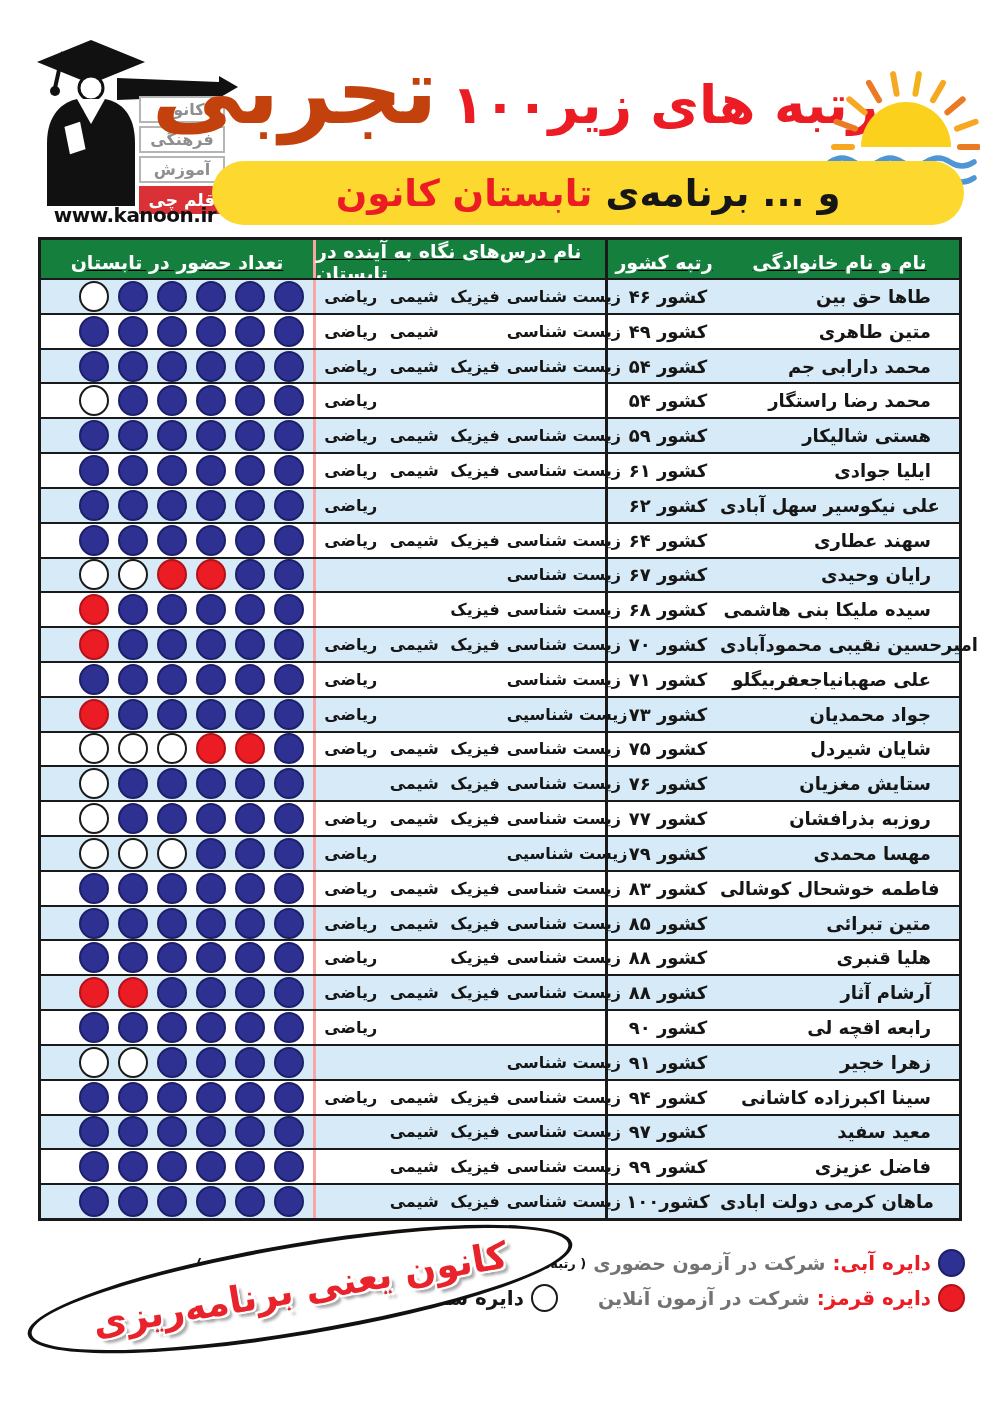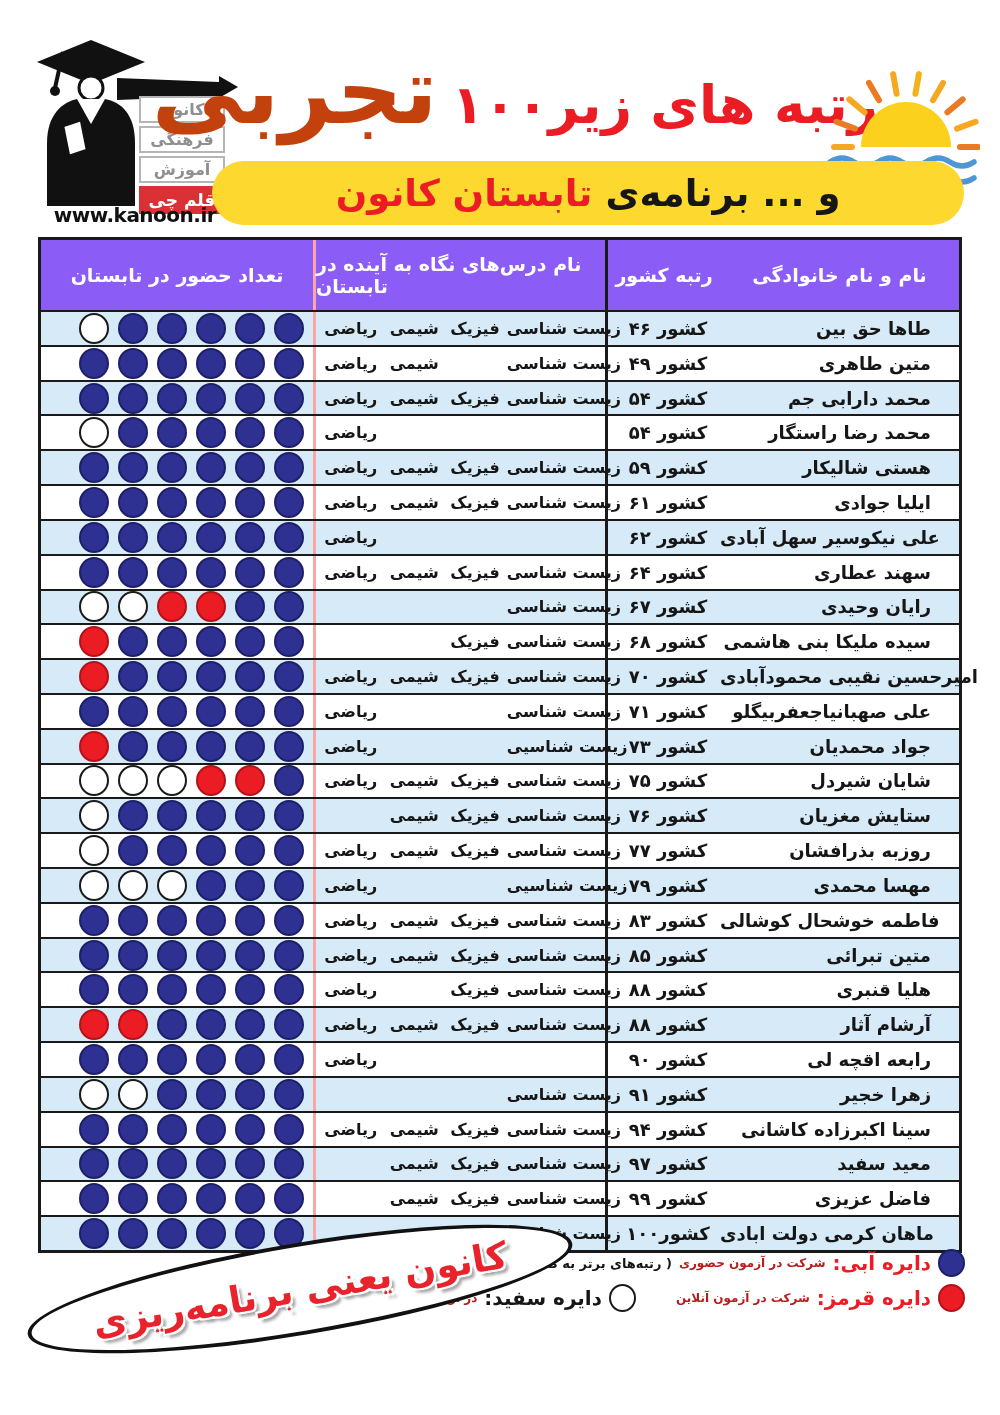--- a/index.html
+++ b/index.html
@@ -23,21 +23,21 @@
   .sun-svg { position:absolute; left:826px; top:50px; }
 
   .banner { position:absolute; left:212px; top:161px; width:752px; height:64px;
     background:#fdd82e; border-radius:32px; display:flex; direction:rtl;
     align-items:center; justify-content:center; gap:13px; }
   .banner .black { color:#161616; font-weight:bold; font-size:37px; }
   .banner .red   { color:#ec1c24; font-weight:bold; font-size:37px; }
 
   
   .table { position:absolute; left:38px; top:237px; width:924px; border:3px solid #1a1a1a; background:#fff; }
-  .thead { height:70px; background:#8b5cf6; display:grid; grid-template-columns:272px 295px 1fr; }
+  .thead { height:38px; background:#15803d; display:grid; grid-template-columns:272px 295px 1fr;text-decoration:underline; }
   .th { color:#fff; font-weight:bold; font-size:19px; display:flex; align-items:center; justify-content:center; }
   .mid-borders { border-left:3px solid #fca5a5; border-right:3px solid #1a1a1a; }
   .thead-main { display:flex; }
   .th-rank { width:112px; display:flex; align-items:center; justify-content:center; color:#fff; font-weight:bold; font-size:19px; }
   .th-name { flex:1; display:flex; align-items:center; justify-content:center; color:#fff; font-weight:bold; font-size:19px; }
 
   .tbody { display:flex; flex-direction:column; height:940px; }
   .trow { flex:1; display:grid; grid-template-columns:272px 295px 1fr; border-top:2px solid #1a1a1a; background:#fff; }
   .trow.alt { background:#d6ebf7; }
 
@@ -54,21 +54,21 @@
   .rank { position:absolute; left:4px; width:112px; text-align:center; font-weight:bold; font-size:18px; color:#161616; white-space:nowrap; }
   .name { width:100%; text-align:right; direction:rtl; padding-left:112px; padding-right:28px;
           font-weight:bold; font-size:18px; color:#161616; white-space:nowrap; }
 
   
   .legend { position:absolute; right:35px; top:1249px; direction:rtl; }
   .legend-line { display:flex; align-items:center; gap:7px; margin-bottom:7px; }
   .legend .ldot { width:27px; height:28px; border-radius:50%; flex:0 0 auto; }
   .legend .label-red { color:#ec1c24; font-weight:bold; font-size:20px; white-space:nowrap; }
   .legend .label-black { color:#161616; font-weight:bold; font-size:20px; white-space:nowrap; }
-  .legend .ltext { color:#b91c1c; font-weight:bold; font-size:12px; white-space:nowrap; }
+  .legend .ltext { color:#737373; font-weight:bold; font-size:19px; white-space:nowrap; }
   .legend .lparen { color:#161616; font-weight:bold; font-size:13px; white-space:nowrap; }
   .legend .gap { width:26px; }
 
   
   .stamp { position:absolute; left:24px; top:1243px; width:552px; height:92px;
     border:4px solid #111; border-radius:50%; background:#fff;
     transform:rotate(-9.5deg); display:flex; align-items:center; justify-content:center; }
   .stamp-text { color:#e8232b; font-weight:bold; font-size:37px; white-space:nowrap;
     text-shadow:-2px -2px 0 #fff, 2px -2px 0 #fff, -2px 2px 0 #fff, 2px 2px 0 #fff, 4px 5px 3px rgba(0,0,0,0.35); }
 </style>

